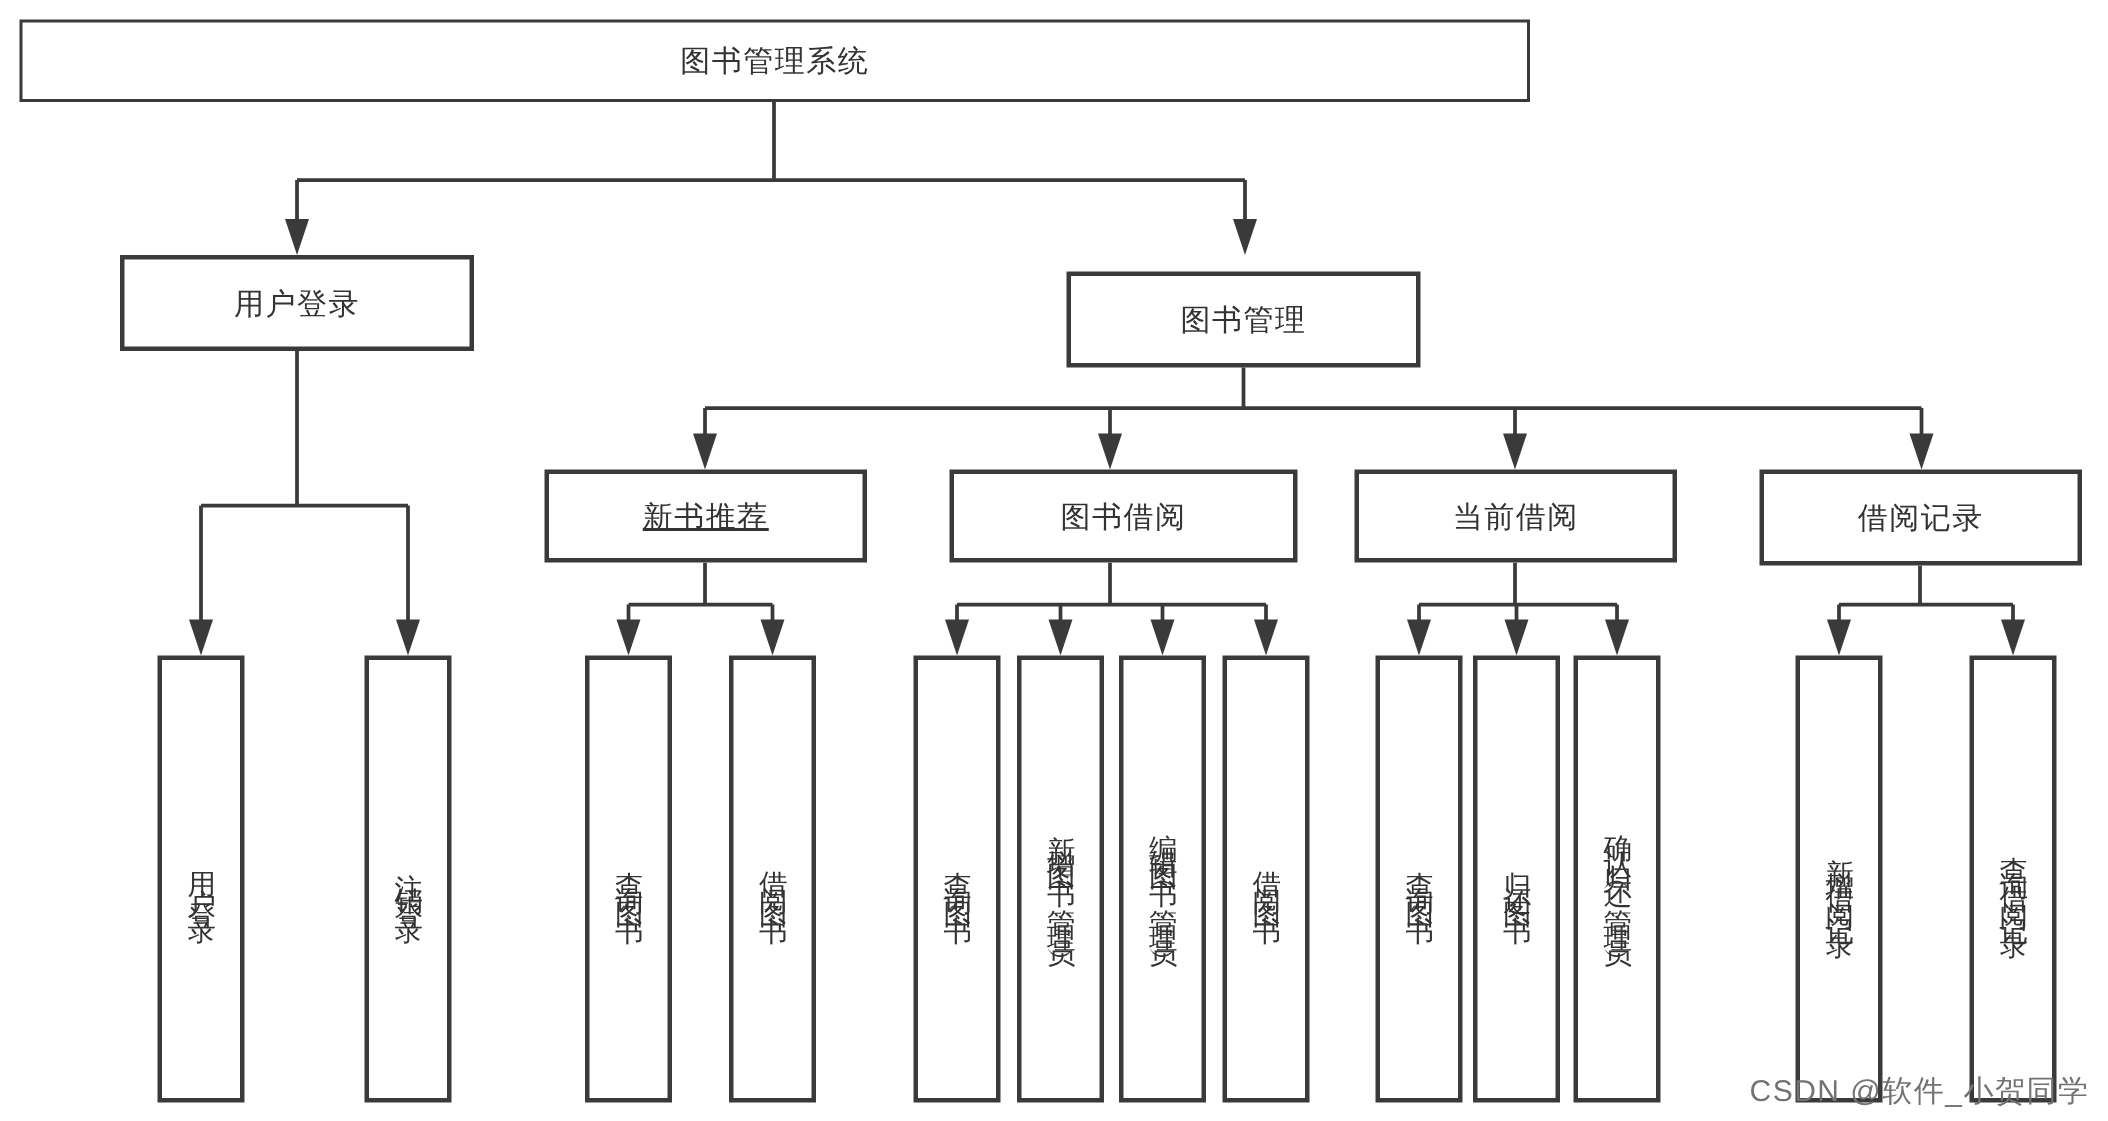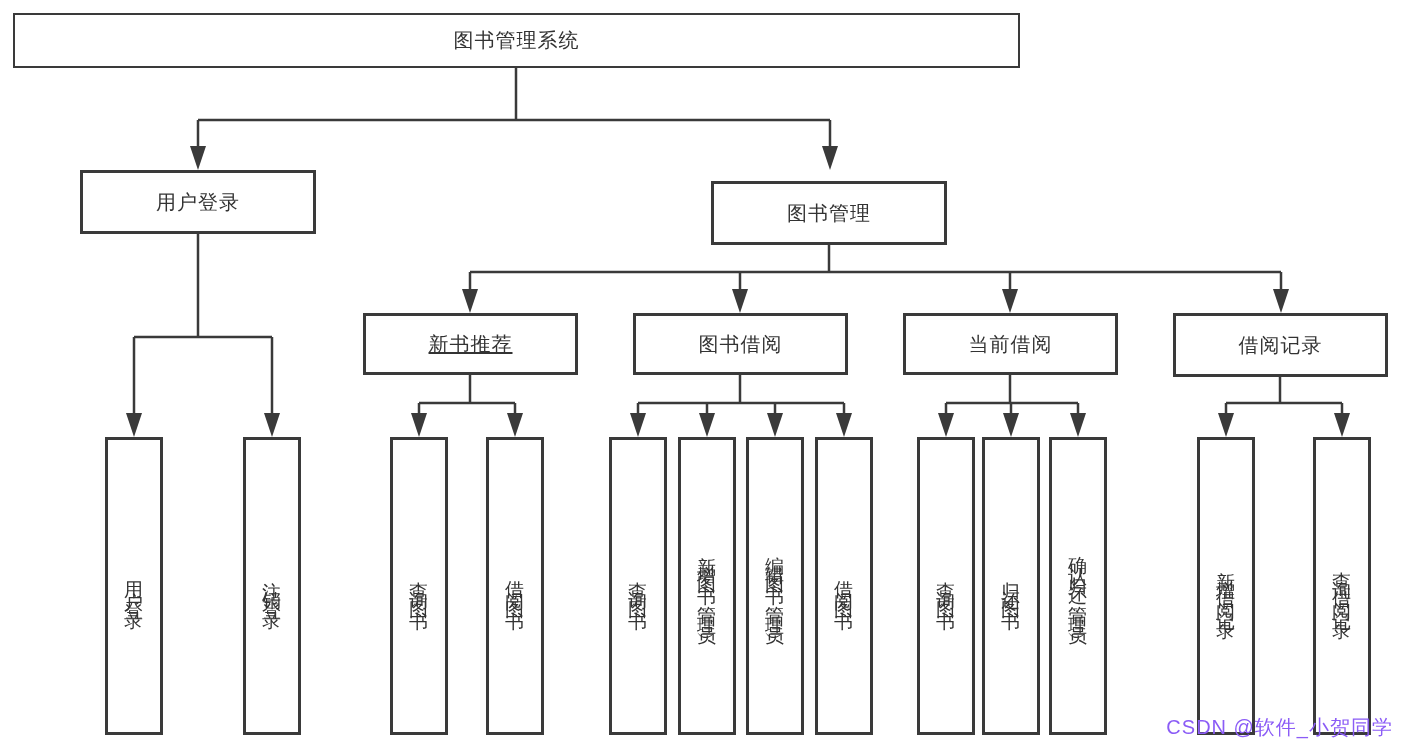--- a/index.html
+++ b/index.html
@@ -50,21 +50,21 @@
     letter-spacing: 10px;
     line-height: 1;
     color: #333333;
     white-space: nowrap;
   }
   .watermark {
     position: absolute;
     right: 12px;
     top: 714px;
     font-size: 20px;
-    color: #8b5cf6;
+    color: #737373;
     z-index: 3;
     letter-spacing: 1px;
   }
 </style>
 </head>
 <body>
 
 <div class="canvas">
 
   <svg class="connector-layer" width="1405" height="747" viewBox="0 0 1405 747" xmlns="http://www.w3.org/2000/svg">
@@ -132,21 +132,21 @@
       <polygon points="1334,413 1350,413 1342,437"></polygon>
     </g>
   </svg>
 
   <div class="h-box" style="left:13px; top:13px; width:1007px; height:55px;">图书管理系统</div>
 
   <div class="h-box lvl2" style="left:80px; top:170px; width:236px; height:64px;">用户登录</div>
   <div class="h-box lvl2" style="left:711px; top:170px; width:236px; height:64px;margin-top:11px;">图书管理</div>
 
   <div class="h-box lvl3" style="left:363px; top:313px; width:215px; height:62px;text-decoration:underline;">新书推荐</div>
-  <div class="h-box lvl3" style="left:633px; top:313px; width:215px; height:62px;">图书借阅</div>
+  <div class="h-box lvl3" style="left:633px; top:313px; width:232px; height:62px;">图书借阅</div>
   <div class="h-box lvl3" style="left:903px; top:313px; width:215px; height:62px;text-align:right;">当前借阅</div>
   <div class="h-box lvl3" style="left:1173px; top:313px; width:215px; height:64px;">借阅记录</div>
 
   <div class="v-box" style="left:105px;">
     <span>用户登录</span>
   </div>
   <div class="v-box" style="left:243px;">
     <span>注销登录</span>
   </div>
 

